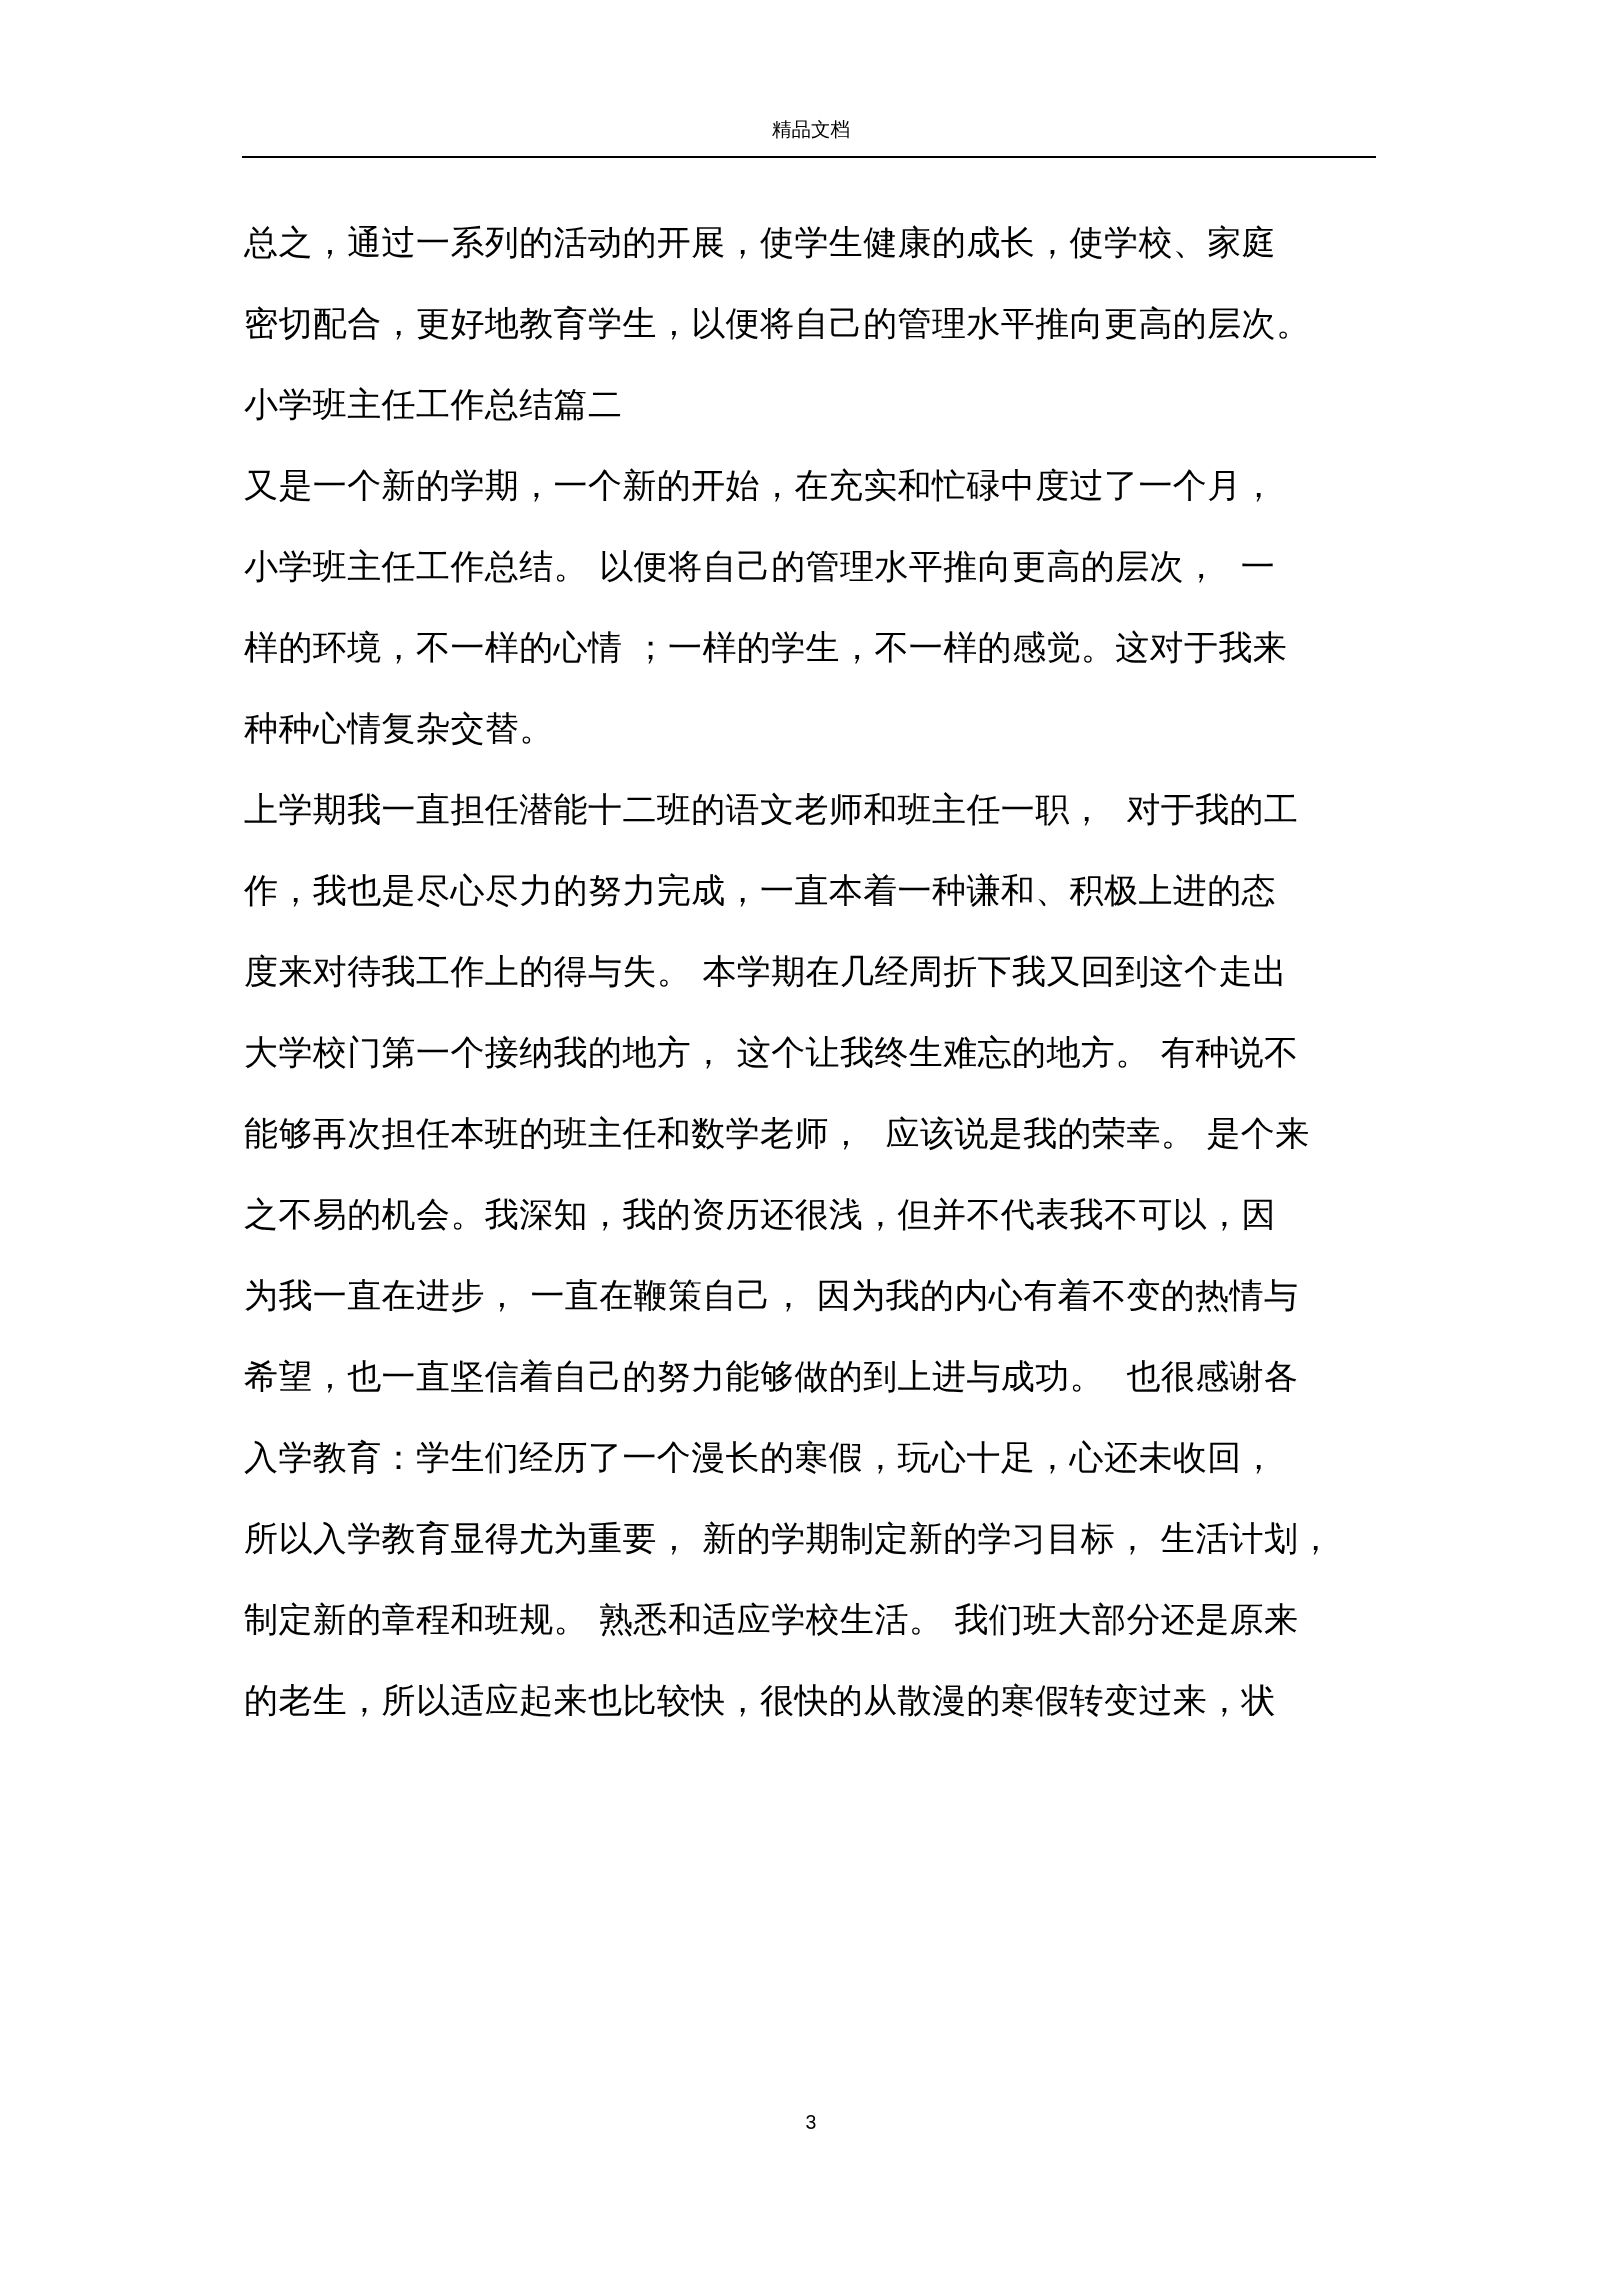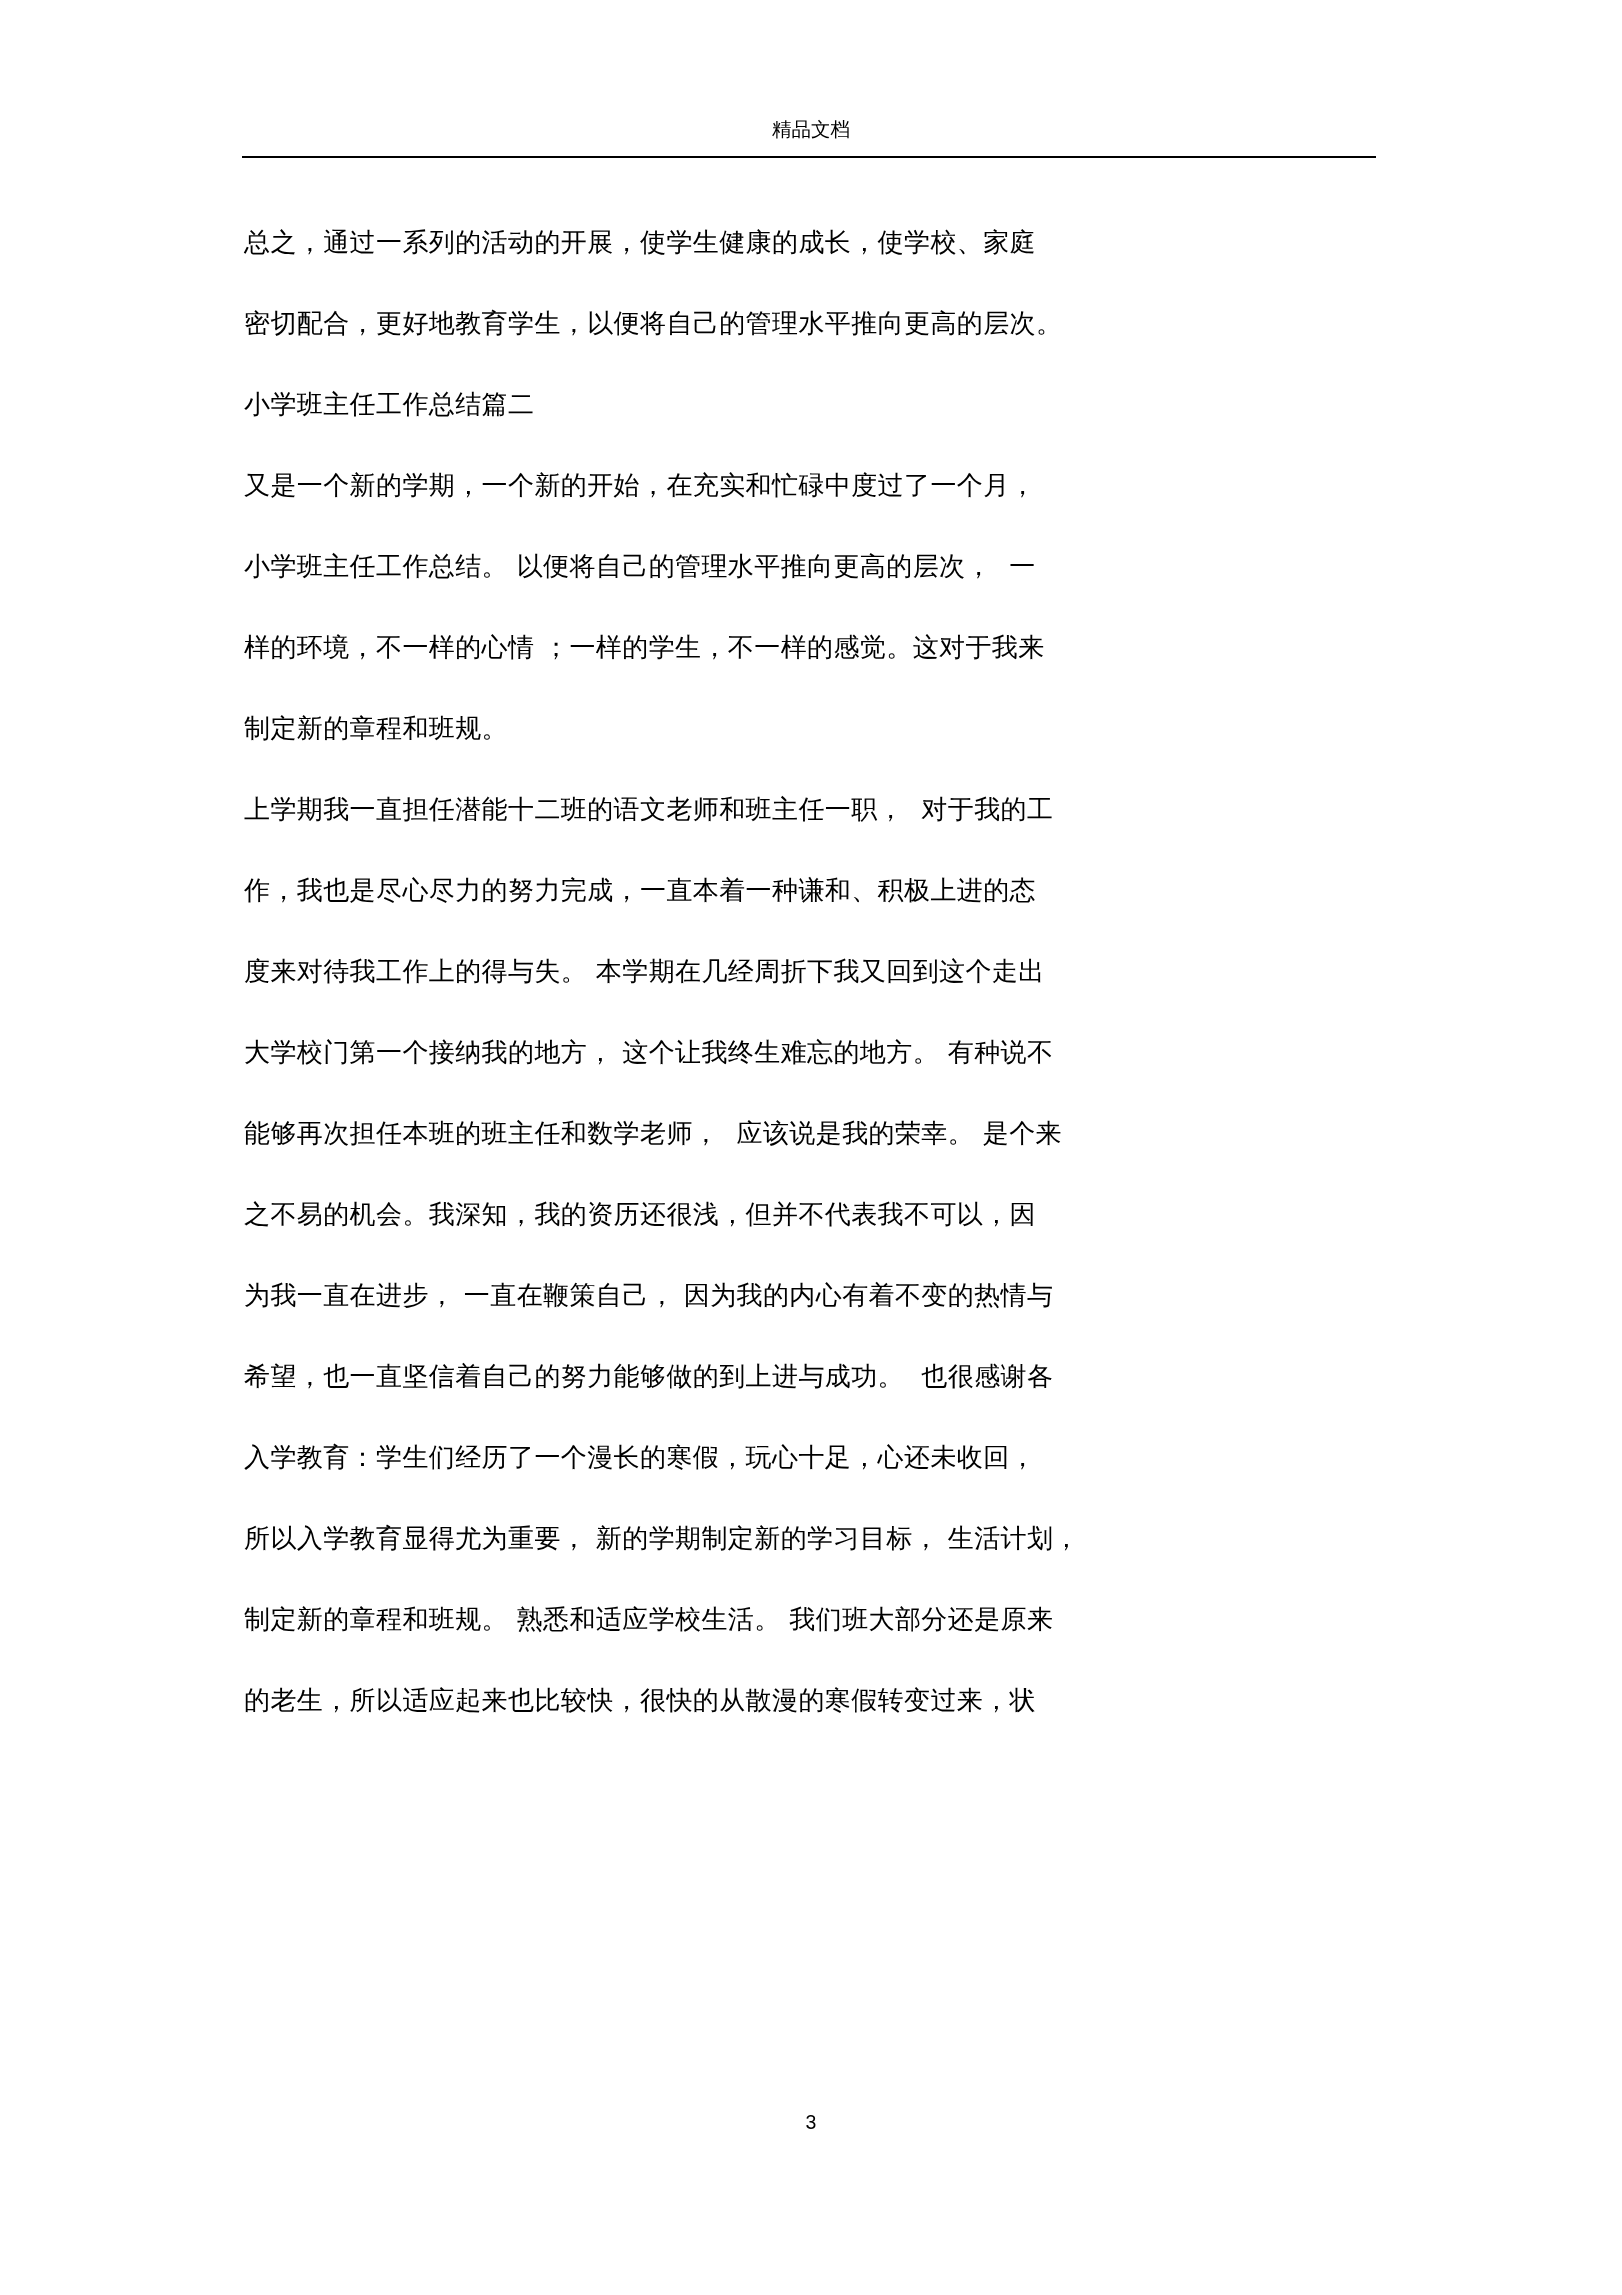--- a/index.html
+++ b/index.html
@@ -2,38 +2,38 @@
 <html style="font-size:13px"><head>
 <meta charset="utf-8">
 <style>
   html, body { margin: 0; padding: 0; background: #ffffff; }
   body { width: 1622px; height: 2295px; position: relative; overflow: hidden;
          font-family: "DejaVu Sans", "Liberation Sans", sans-serif; color: #000; }
   .page-header { position: absolute; left: 0; width: 1622px; top: 117px; text-align: center;
                  font-size: 19.5px; line-height: 26px; }
   .header-rule { position: absolute; left: 242px; width: 1134px; top: 156px; height: 2.4px; background: #000; }
   .body-text { position: absolute; left: 244px; top: 220px; width: 1156px; }
-  .line { height: 81px; font-size: 26px; line-height: 44px; white-space: pre; letter-spacing: 0.4px; }
+  .line { height: 81px; font-size: 34px; line-height: 44px; white-space: pre; letter-spacing: 0.4px; }
   .page-number { position: absolute; left: 0; width: 1622px; top: 2111px; text-align: center;
                  font-size: 19.5px; line-height: 23px; font-family: "Liberation Sans", sans-serif; }
 </style>
 </head>
 <body>
 
 <div class="page-header">精品文档</div>
 <div class="header-rule"></div>
 
 <div class="body-text">
   <div class="line">总之，通过一系列的活动的开展，使学生健康的成长，使学校、家庭</div>
   <div class="line">密切配合，更好地教育学生，以便将自己的管理水平推向更高的层次。</div>
   <div class="line">小学班主任工作总结篇二</div>
   <div class="line">又是一个新的学期，一个新的开始，在充实和忙碌中度过了一个月，</div>
   <div class="line">小学班主任工作总结。 以便将自己的管理水平推向更高的层次，  一</div>
   <div class="line">样的环境，不一样的心情 ；一样的学生，不一样的感觉。这对于我来</div>
-  <div class="line">制定新的章程和班规。</div>
+  <div class="line">种种心情复杂交替。</div>
   <div class="line">上学期我一直担任潜能十二班的语文老师和班主任一职，  对于我的工</div>
   <div class="line">作，我也是尽心尽力的努力完成，一直本着一种谦和、积极上进的态</div>
   <div class="line">度来对待我工作上的得与失。 本学期在几经周折下我又回到这个走出</div>
   <div class="line">大学校门第一个接纳我的地方， 这个让我终生难忘的地方。 有种说不</div>
   <div class="line">能够再次担任本班的班主任和数学老师，  应该说是我的荣幸。 是个来</div>
   <div class="line">之不易的机会。我深知，我的资历还很浅，但并不代表我不可以，因</div>
   <div class="line">为我一直在进步， 一直在鞭策自己， 因为我的内心有着不变的热情与</div>
   <div class="line">希望，也一直坚信着自己的努力能够做的到上进与成功。  也很感谢各</div>
   <div class="line">入学教育：学生们经历了一个漫长的寒假，玩心十足，心还未收回，</div>
   <div class="line">所以入学教育显得尤为重要， 新的学期制定新的学习目标， 生活计划，</div>

